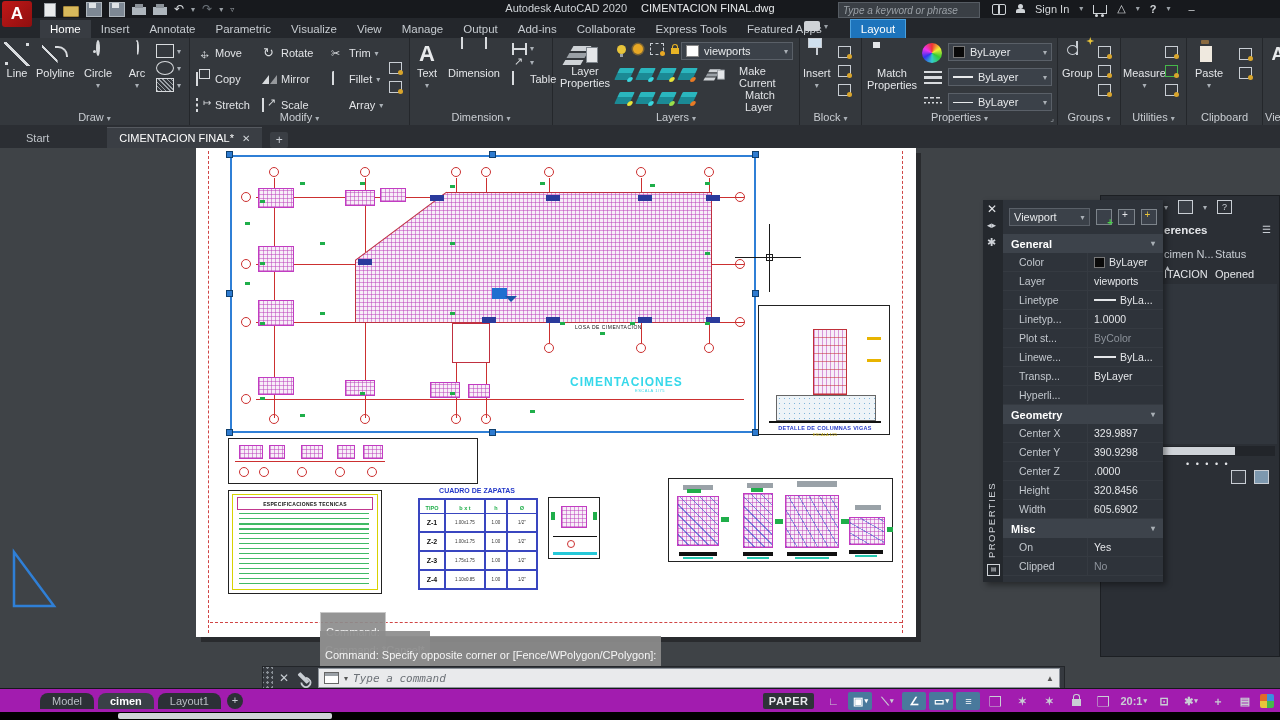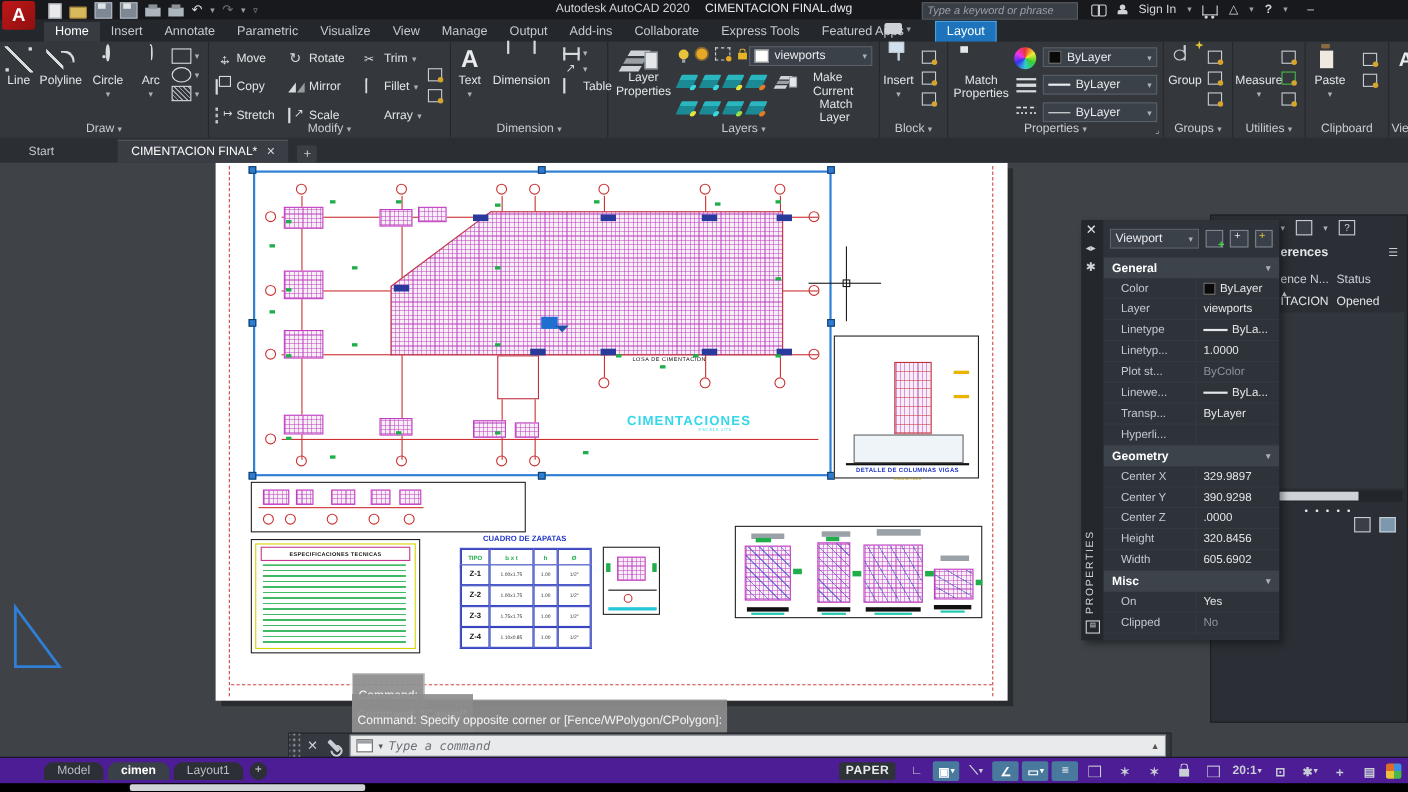--- a/index.html
+++ b/index.html
@@ -224,21 +224,21 @@
   .cmdbtn{color:#c9ced4;font-size:12px;margin:0 6px;}
   .wrench{width:13px;height:4px;background:#c9ced4;transform:rotate(45deg);border-radius:1px;position:relative;margin:0 8px 0 2px;}
   .wrench::before{content:"";position:absolute;right:-4px;top:-2px;width:7px;height:7px;border:2px solid #c9ced4;border-radius:50%;border-left-color:transparent;}
   #cmdinput{flex:1;height:18px;background:#e9eaec;border:1px solid #8d939b;margin-right:4px;display:flex;align-items:center;padding:0 5px;gap:5px;}
   #cmdinput .wic{width:13px;height:10px;border:1px solid #666;background:#fff;position:relative;}
   #cmdinput .wic::after{content:"";position:absolute;left:0;top:0;width:100%;height:3px;background:#9aa0a6;}
   #cmdinput .ph{color:#6d7278;font-style:italic;font-size:11px;font-family:"DejaVu Sans Mono",monospace;}
   #cmdinput .up{margin-left:auto;color:#555;font-size:8px;}
 
   
-  #statusbar{position:absolute;left:0;top:688px;width:1280px;height:24px;background:#4c1d95;border-top:1px solid #16181c;display:flex;align-items:center;z-index:8;}
+  #statusbar{position:absolute;left:0;top:688px;width:1280px;height:24px;background:#a21caf;border-top:1px solid #16181c;display:flex;align-items:center;z-index:8;}
   .ltab{padding:2px 12px;margin-left:4px;border-radius:8px 8px 0 0;background:#2c3036;color:#b9bec4;font-size:11px;}
   .ltab.active{background:#3a4047;color:#fff;font-weight:bold;}
   .ltplus{margin-left:6px;color:#c9ced4;background:#2c3036;border-radius:50%;width:16px;height:16px;text-align:center;line-height:15px;font-size:11px;}
   #stright{margin-left:auto;display:flex;align-items:center;gap:3px;padding-right:6px;font-weight:bold;}
   .paperlbl{color:#e8eaec;font-size:11px;letter-spacing:.5px;background:#2e3338;padding:2px 6px;border-radius:2px;margin-right:4px;}
   .sic{min-width:20px;height:18px;border-radius:2px;display:flex;align-items:center;justify-content:center;color:#c9ced4;font-size:11px;padding:0 2px;gap:1px;}
   .sic.on{background:#49799c;color:#fff;}
   .sic .chev{font-size:7px;color:inherit;}
   .slock{width:9px;height:7px;background:#c9ced4;position:relative;margin-top:3px;}
   .slock::before{content:"";position:absolute;left:1px;top:-5px;width:5px;height:5px;border:1.5px solid #c9ced4;border-bottom:none;border-radius:3px 3px 0 0;}
@@ -798,21 +798,21 @@
     <div id="xref">
       <div class="xtop">
         <span class="chev">▾</span>
         <span class="xic"></span>
         <span class="chev">▾</span>
         <span style="border:1px solid #c9ced4;width:13px;height:12px;text-align:center;font-size:9px;line-height:12px;">?</span>
       </div>
       <div class="xtitle">erences</div>
       <span class="xlisticon">☰</span>
       <div class="xcols">
-        <span style="flex:1;"><span>ence N...</span> <span style="font-size:7px;">▲</span></span>
+        <span style="flex:1;"><span>cimen N...</span> <span style="font-size:7px;">▲</span></span>
         <span style="width:58px;">Status</span>
       </div>
       <div class="xrow">
         <span style="flex:1;">ITACION ...</span>
         <span style="width:58px;">Opened</span>
       </div>
       <div class="xlist"></div>
       <div class="xscroll">
           <div class="xthumb"></div>
         </div>

